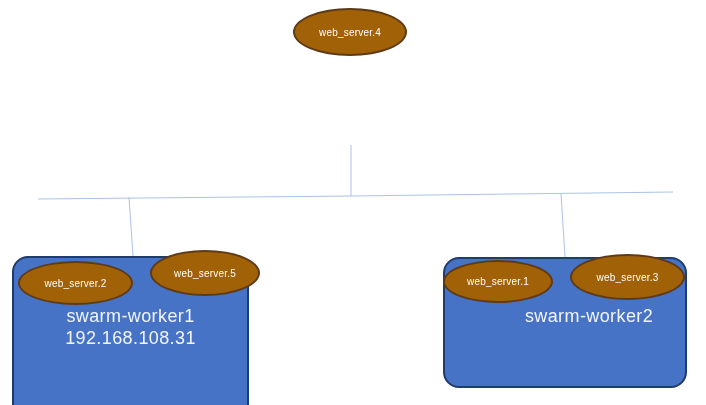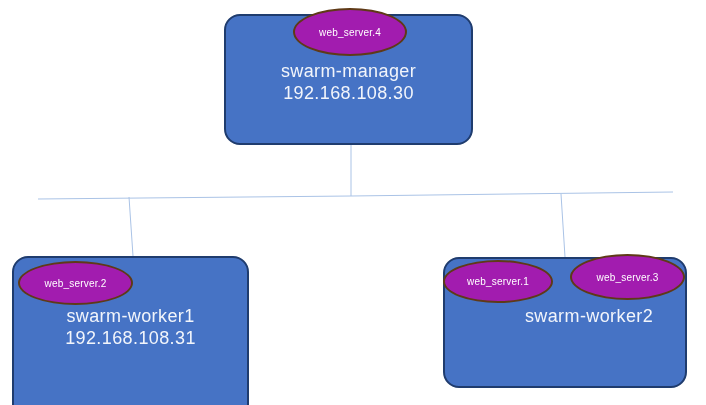--- a/index.html
+++ b/index.html
@@ -44,21 +44,21 @@
   .node-worker2 .textblock { top: 46px; margin-left: 24px; }
   .node .name,
   .node .ip {
     font-size: 18px;
     line-height: 22px;
     letter-spacing: 0.4px;
     white-space: nowrap;
   }
   .task {
     position: absolute;
-    background: #a21caf;
+    background: #a16207;
     border: 2px solid #5f3a17;
     border-radius: 50%;
     box-sizing: border-box;
     color: #ffffff;
     font-size: 10px;
     letter-spacing: 0.2px;
     display: flex;
     align-items: center;
     justify-content: center;
     white-space: nowrap;
@@ -74,26 +74,20 @@
 
 <div class="stage">
 
   <svg class="connectors" viewBox="0 0 706 405" xmlns="http://www.w3.org/2000/svg">
     <line x1="351" y1="145" x2="351" y2="196" stroke="#aac3e6" stroke-width="1"></line>
     <polyline points="38,199 351,196 673,192" fill="none" stroke="#aac3e6" stroke-width="1"></polyline>
     <line x1="129" y1="197" x2="133" y2="256" stroke="#aac3e6" stroke-width="1"></line>
     <line x1="561" y1="194" x2="565" y2="257" stroke="#aac3e6" stroke-width="1"></line>
   </svg>
 
-  <div class="node node-manager">
-    <div class="textblock">
-      <div class="name">swarm-manager</div>
-      <div class="ip">192.168.108.30</div>
-    </div>
-  </div>
 
   <div class="node node-worker1">
     <div class="textblock">
       <div class="name">swarm-worker1</div>
       <div class="ip">192.168.108.31</div>
     </div>
   </div>
 
   <div class="node node-worker2">
     <div class="textblock">
@@ -102,20 +96,23 @@
   </div>
 
   <div class="task task-4">
     <span>web_server.4</span>
   </div>
 
   <div class="task task-2">
     <span>web_server.2</span>
   </div>
 
+  <div class="task task-5">
+    <span>web_server.5</span>
+  </div>
 
   <div class="task task-1">
     <span>web_server.1</span>
   </div>
 
   <div class="task task-3">
     <span>web_server.3</span>
   </div>
 
 </div>

